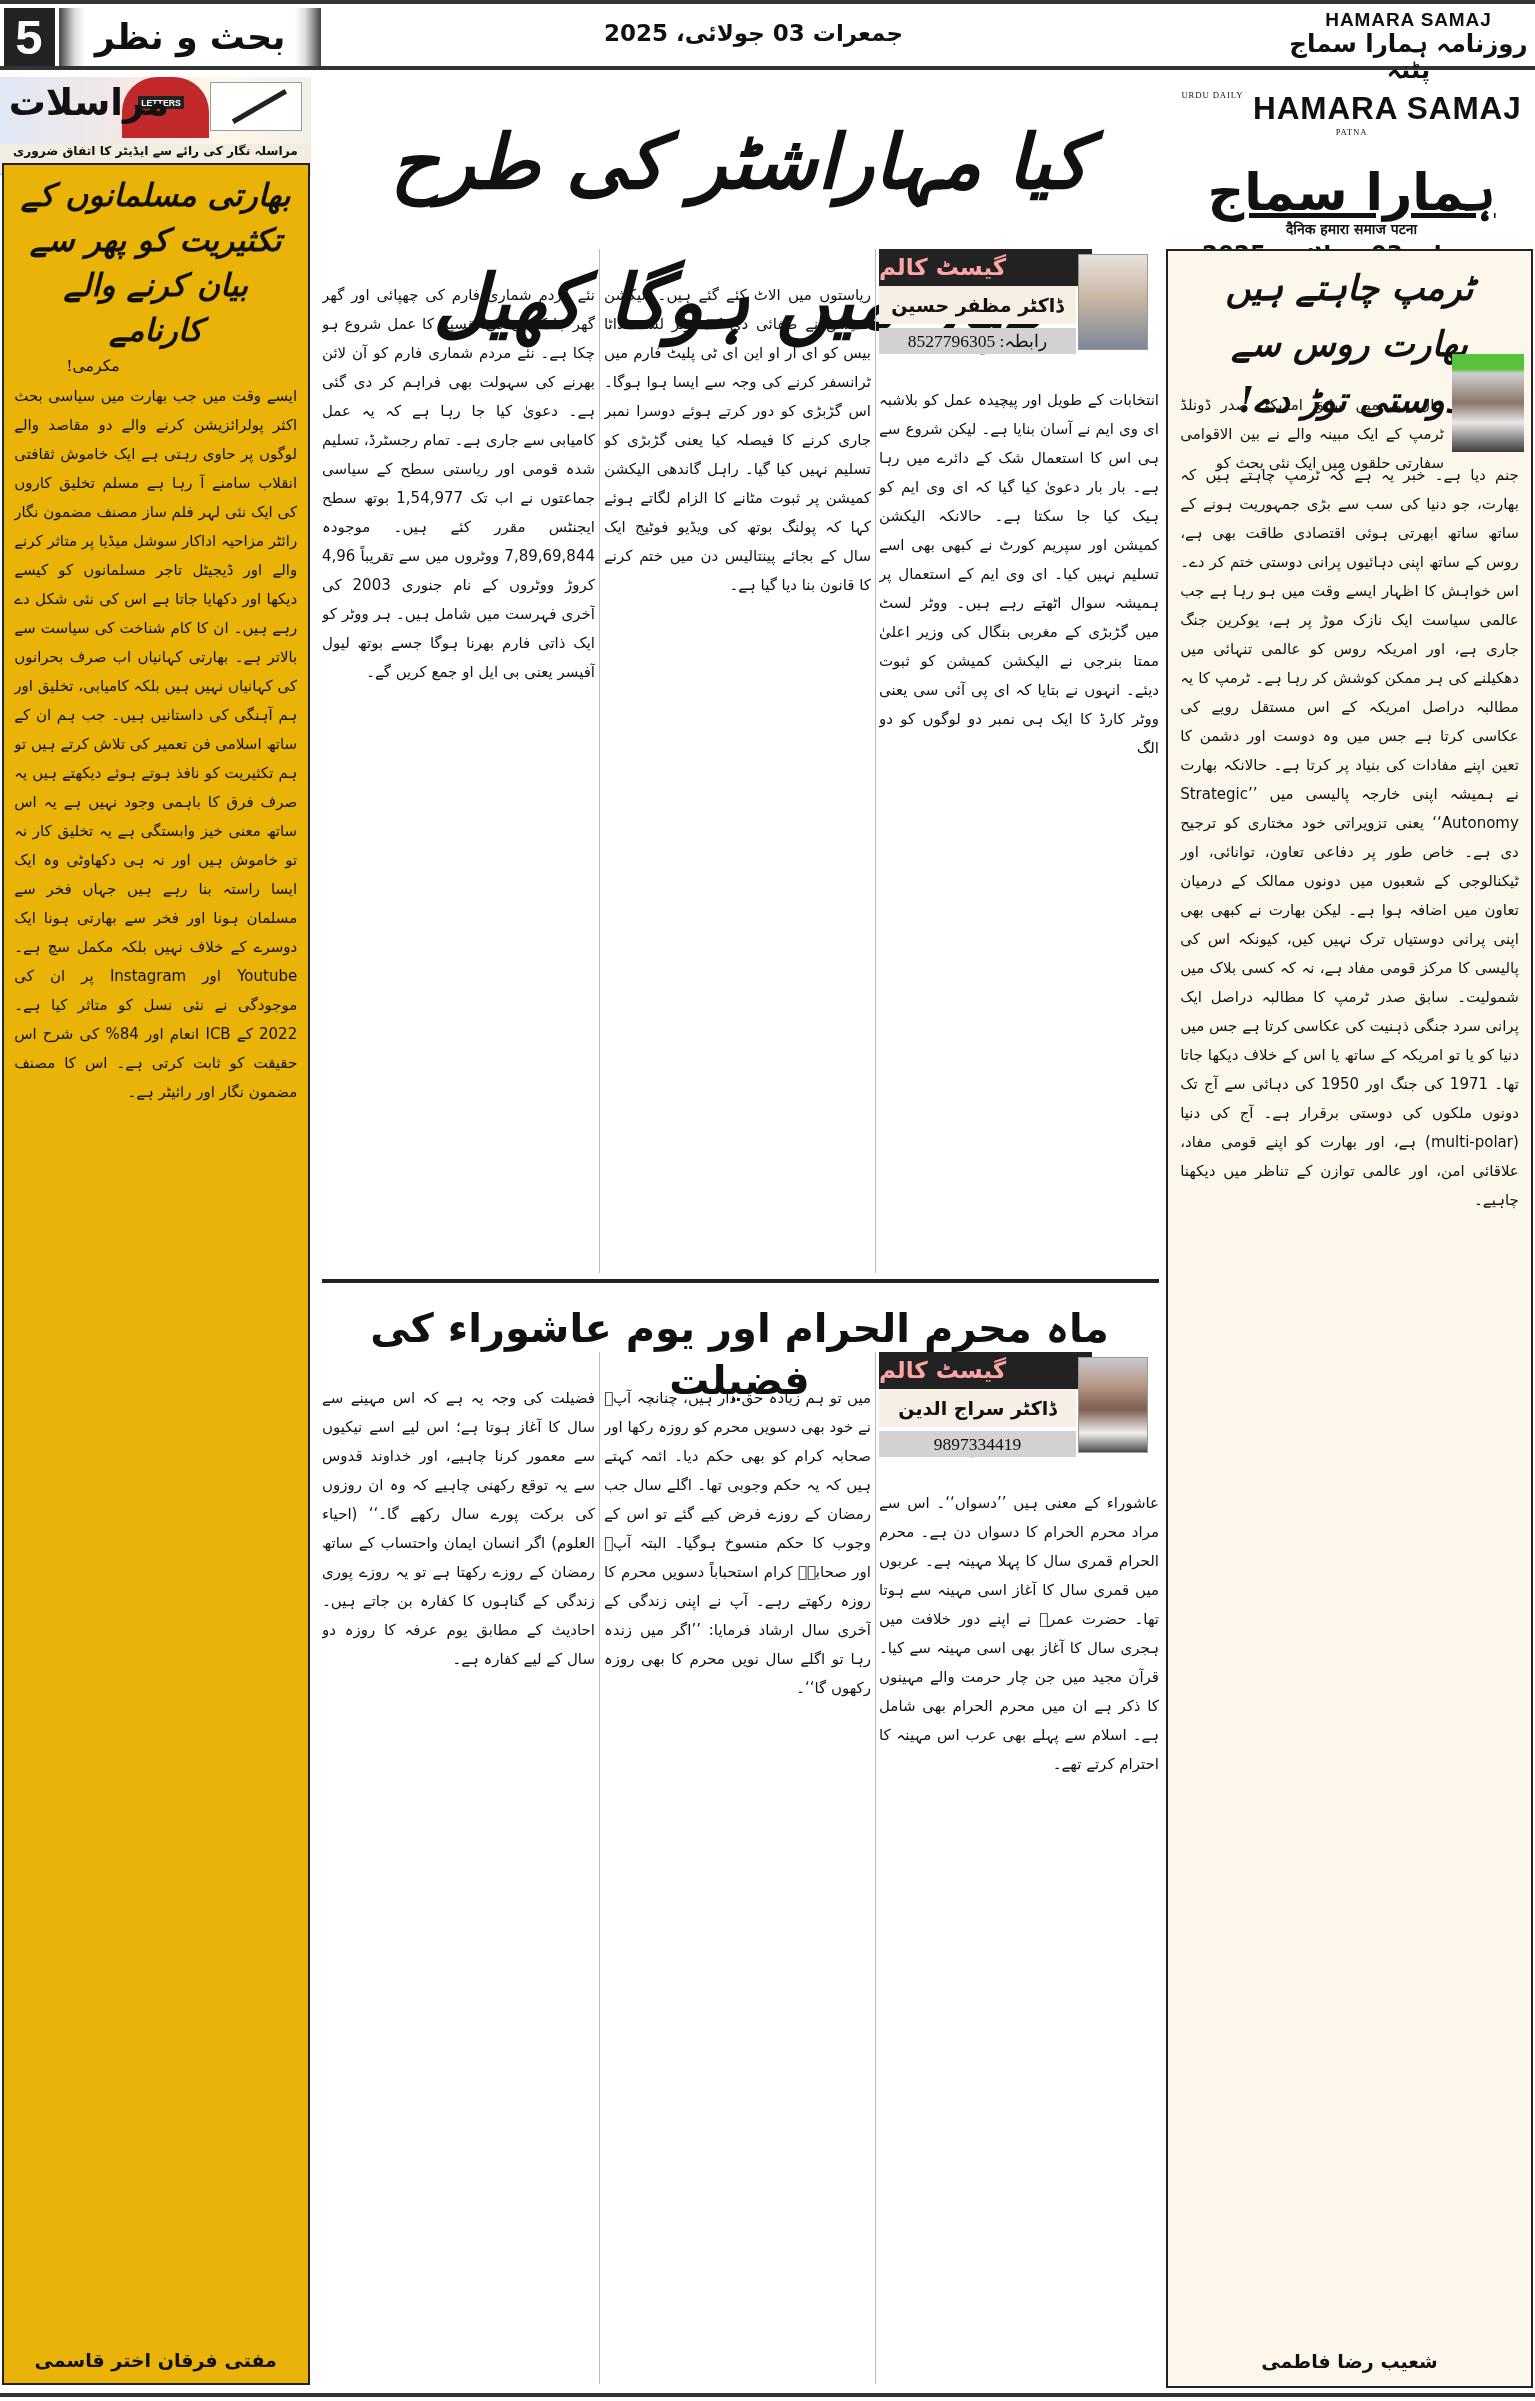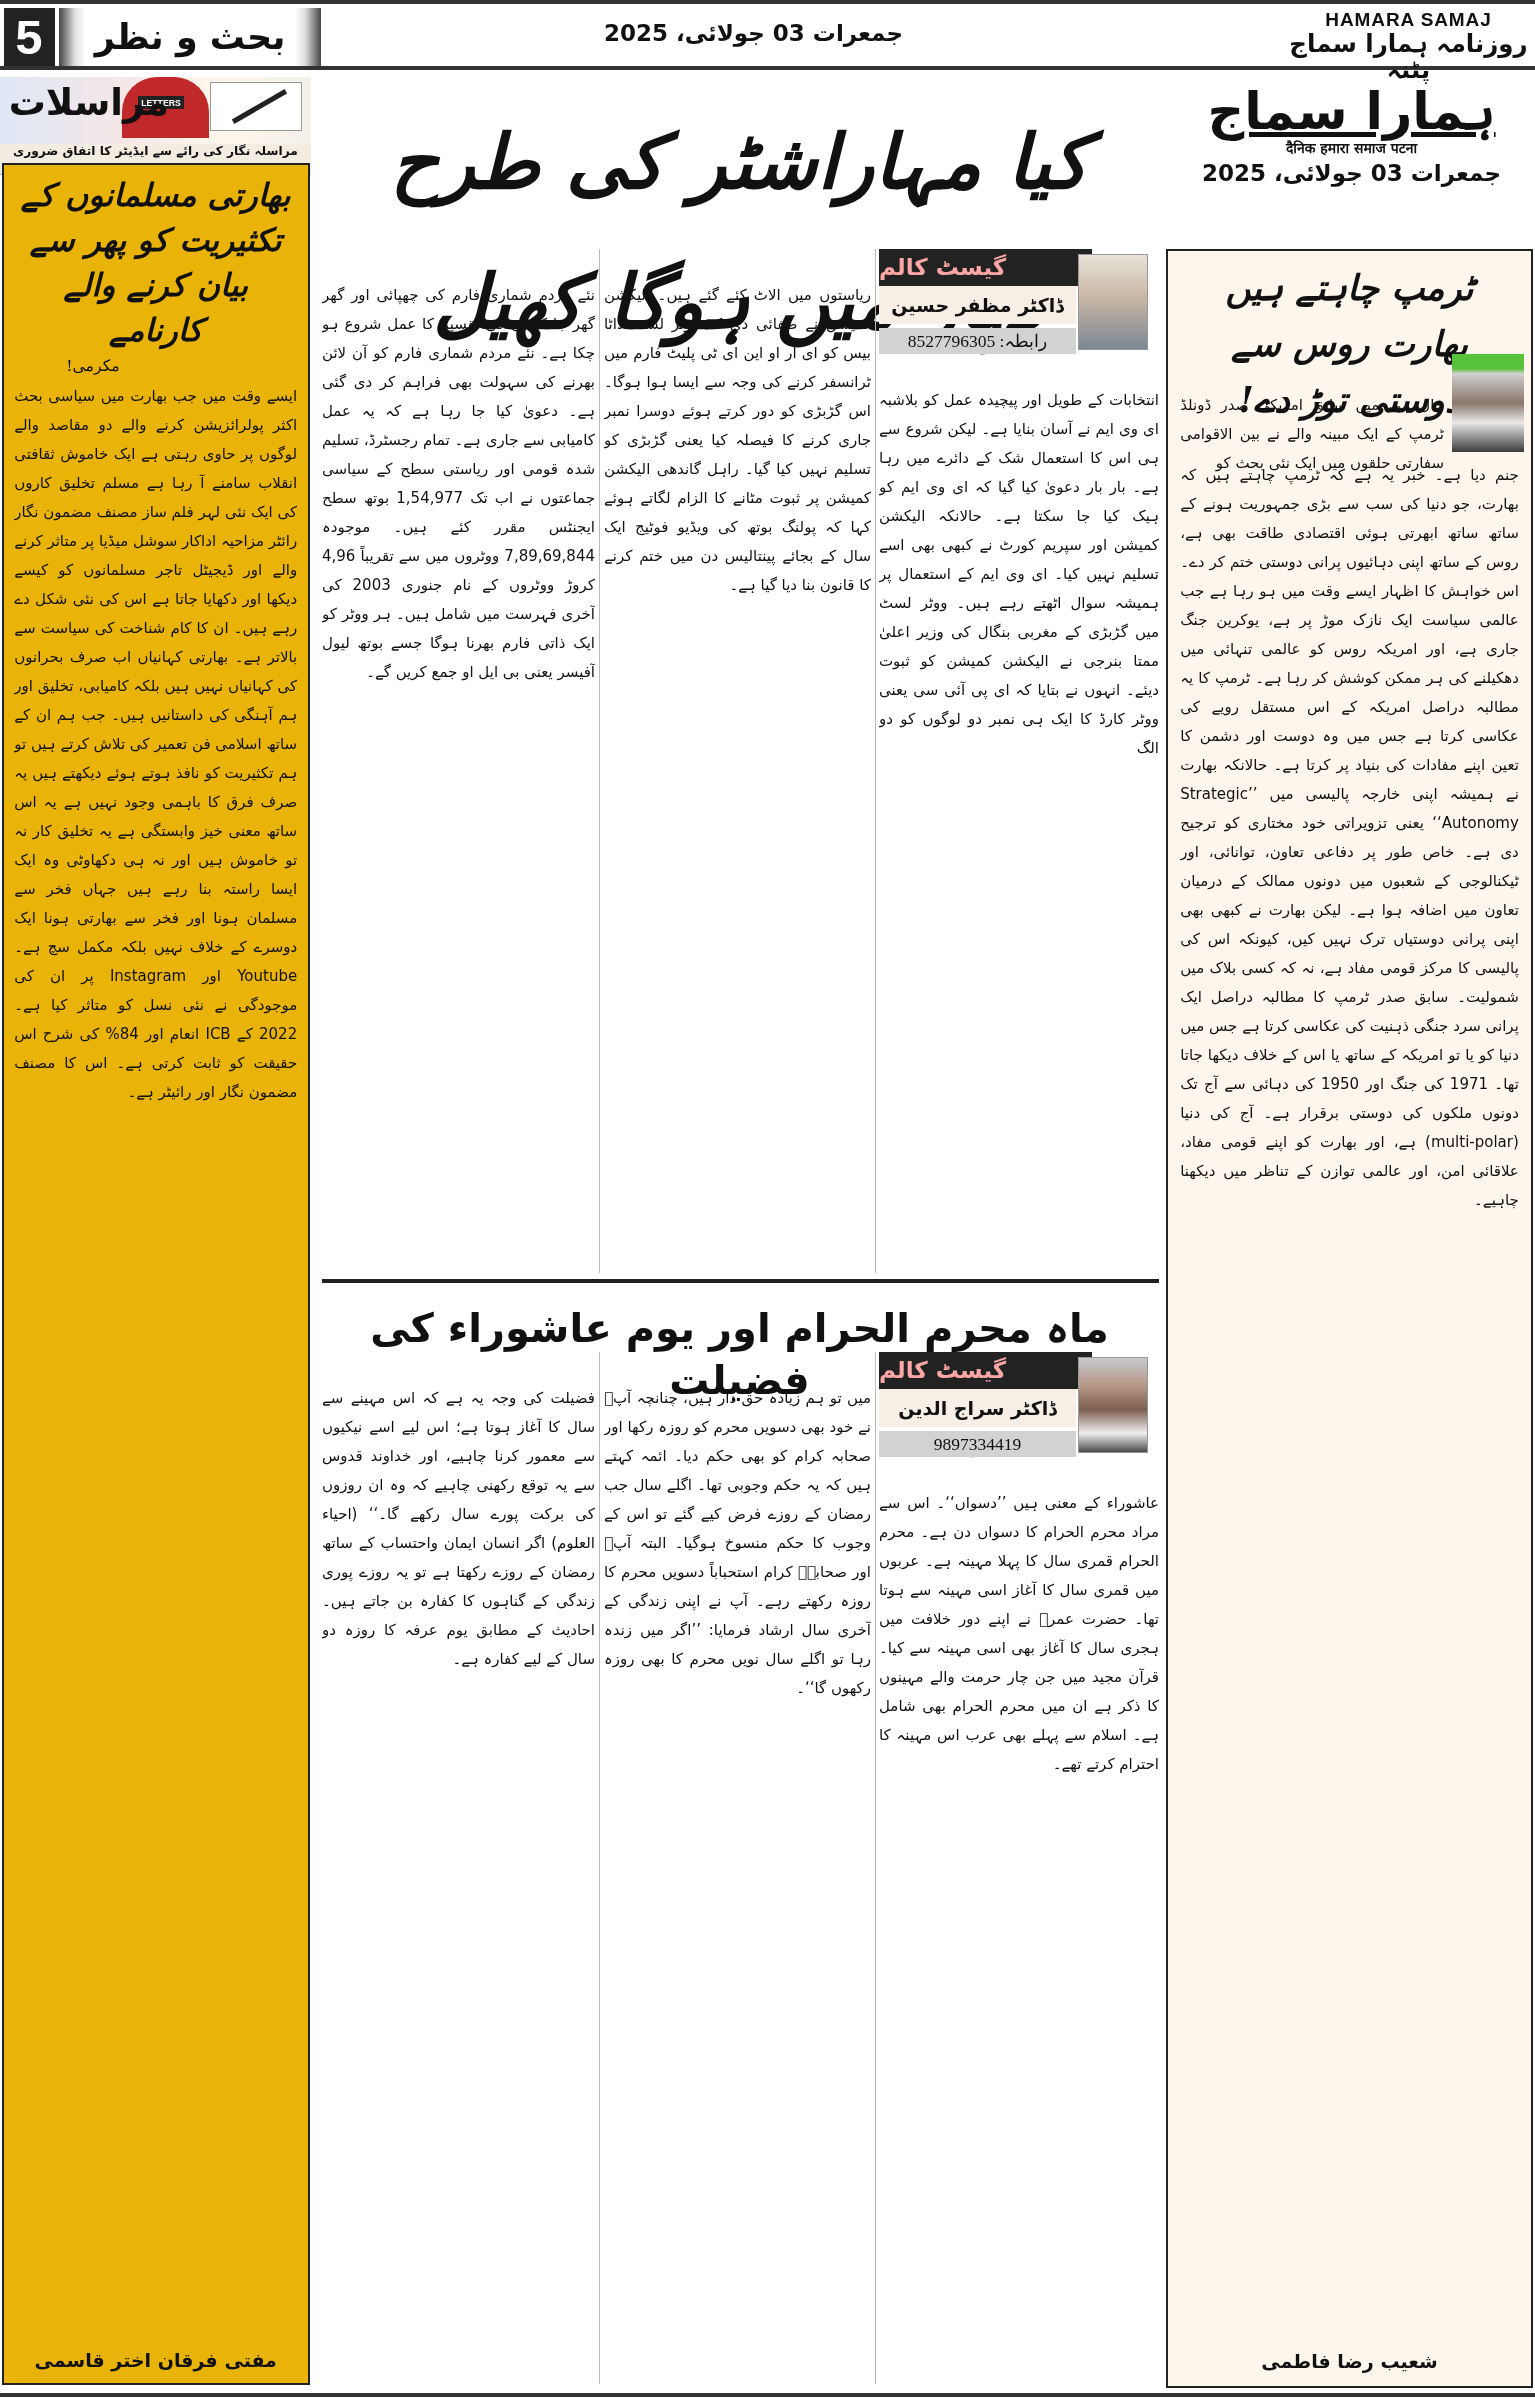--- a/index.html
+++ b/index.html
@@ -91,20 +91,25 @@
   <div class="sub">مراسلہ نگار کی رائے سے ایڈیٹر کا اتفاق ضروری نہیں</div>
 </div>
 <div class="letter-box">
   <h2>بھارتی مسلمانوں کے تکثیریت کو پھر سے بیان کرنے والے کارنامے</h2>
   <div class="salute">مکرمی!</div>
   <div class="body urdu">ایسے وقت میں جب بھارت میں سیاسی بحث اکثر پولرائزیشن کرنے والے دو مقاصد والے لوگوں پر حاوی رہتی ہے ایک خاموش ثقافتی انقلاب سامنے آ رہا ہے مسلم تخلیق کاروں کی ایک نئی لہر فلم ساز مصنف مضمون نگار رائٹر مزاحیہ اداکار سوشل میڈیا پر متاثر کرنے والے اور ڈیجیٹل تاجر مسلمانوں کو کیسے دیکھا اور دکھایا جاتا ہے اس کی نئی شکل دے رہے ہیں۔ ان کا کام شناخت کی سیاست سے بالاتر ہے۔ بھارتی کہانیاں اب صرف بحرانوں کی کہانیاں نہیں ہیں بلکہ کامیابی، تخلیق اور ہم آہنگی کی داستانیں ہیں۔ جب ہم ان کے ساتھ اسلامی فن تعمیر کی تلاش کرتے ہیں تو ہم تکثیریت کو نافذ ہوتے ہوئے دیکھتے ہیں یہ صرف فرق کا باہمی وجود نہیں ہے یہ اس ساتھ معنی خیز وابستگی ہے یہ تخلیق کار نہ تو خاموش ہیں اور نہ ہی دکھاوٹی وہ ایک ایسا راستہ بنا رہے ہیں جہاں فخر سے مسلمان ہونا اور فخر سے بھارتی ہونا ایک دوسرے کے خلاف نہیں بلکہ مکمل سچ ہے۔ Youtube اور Instagram پر ان کی موجودگی نے نئی نسل کو متاثر کیا ہے۔ 2022 کے ICB انعام اور 84% کی شرح اس حقیقت کو ثابت کرتی ہے۔ اس کا مصنف مضمون نگار اور رائیٹر ہے۔</div>
   <div class="author">مفتی فرقان اختر قاسمی</div>
 </div>
 
 <div class="masthead">
+  <div class="en">
+    <small>URDU DAILY</small>
+    <span>HAMARA SAMAJ</span>
+    <small>PATNA</small>
+  </div>
   <div class="ur">ہمارا سماج</div>
   <div class="hi">दैनिक हमारा समाज पटना</div>
   <div class="date">جمعرات 03 جولائی، 2025</div>
 </div>
 
 <div class="main-headline">کیا مہاراشٹر کی طرح بہار میں ہوگا کھیل</div>
 
 <div class="guest-col" style="left:879px; top:249px;">
   <div class="card">
     <div class="label">گیسٹ کالم</div>

